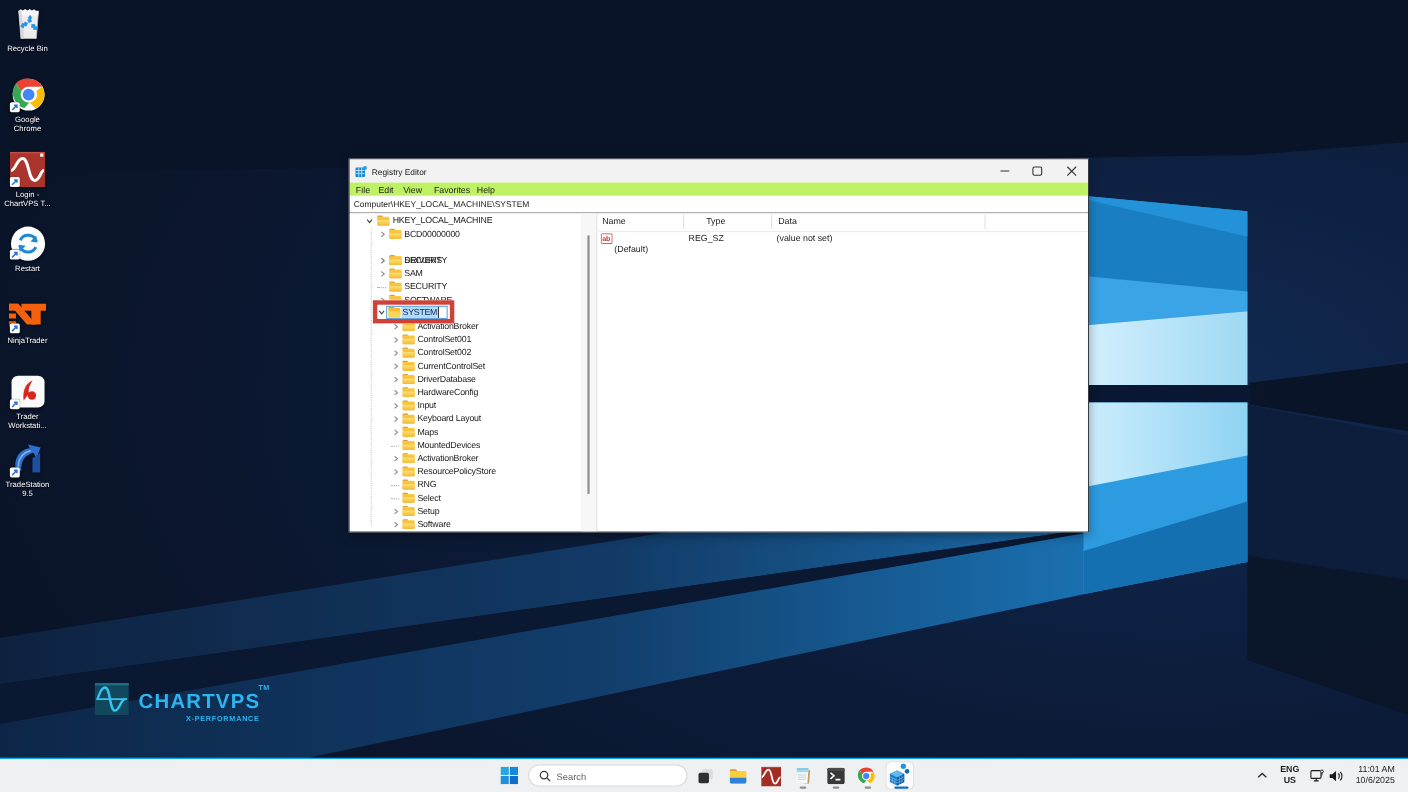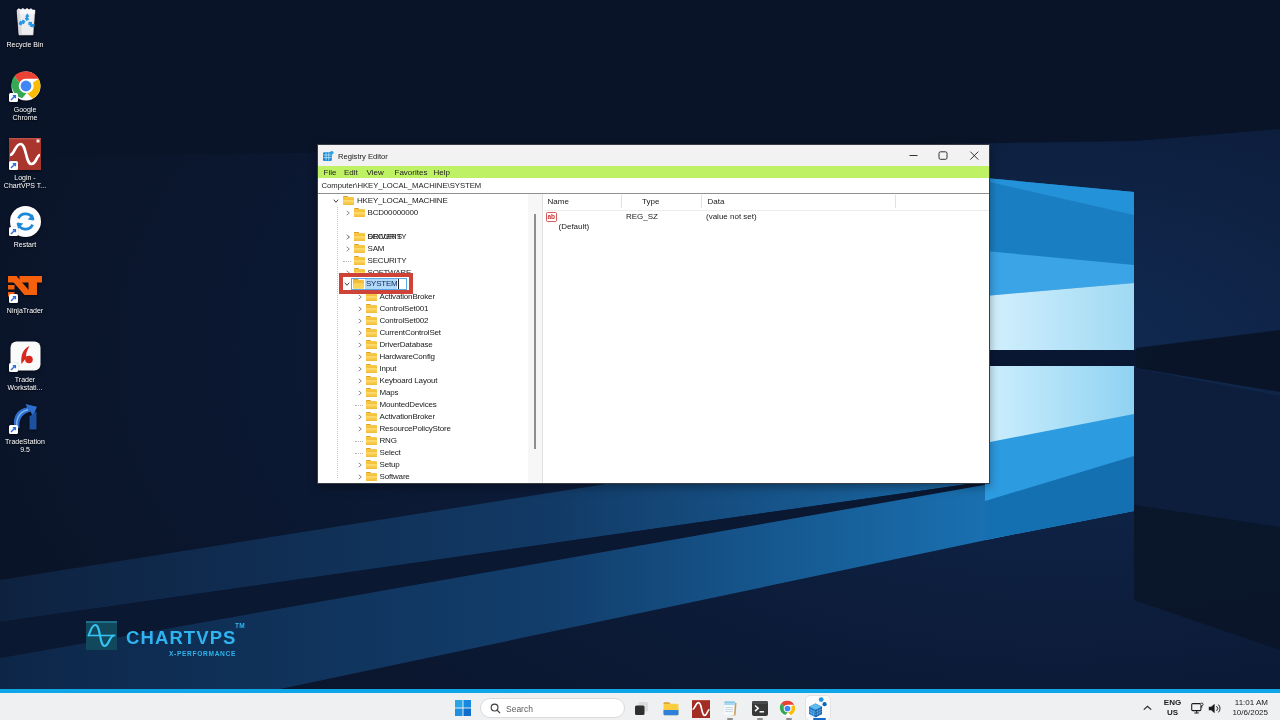--- a/index.html
+++ b/index.html
@@ -33,21 +33,21 @@
   .fld .b { position:absolute; left:0; top:0px; width:5px; height:3px; background:#dd9c2f; border-radius:1px; }
   .fld .f { position:absolute; left:0; top:1px; width:11px; height:8px; background:linear-gradient(#f9cb45,#eeab2c); border-radius:1px; }
   .fld .f:after { content:''; position:absolute; left:0px; top:3px; width:11px; height:5px; background:linear-gradient(#fddf75,#f5ba32); border-radius:1px; }
   #vscroll { position:absolute; left:209.5px; top:0; width:14px; height:290px; background:#f7f7f7; }
   #vthumb { position:absolute; left:6.5px; top:20px; width:2px; height:235px; background:#8f8f8f; }
   #split { position:absolute; left:223.5px; top:0; width:1px; height:290px; background:#e0e0e0; }
   #rpanel { position:absolute; left:224px; top:0; width:447px; height:290px; font-size:8px; }
   .hsep { position:absolute; top:1px; width:1px; height:13px; background:#e2e2e2; }
 
   
-  #taskbar { position:absolute; left:0; top:689px; width:1280px; height:31px; background:#eef0f2; border-top:4px solid #0ea5e9; }
+  #taskbar { position:absolute; left:0; top:689px; width:1280px; height:31px; background:#eef0f2; border-top:1px solid #0ea5e9; }
   .tbi { position:absolute; }
   .dash { position:absolute; top:24.8px; width:6px; height:2.4px; border-radius:1.2px; background:#8f8f8f; }
 </style>
 </head>
 <body>
 <div id="stage">
 
 <svg class="abs" width="1280" height="720" viewBox="0 0 1280 720" style="left:0;top:0">
   <defs>
     <radialGradient id="glow" cx="0.83" cy="0.49" r="1.1">

